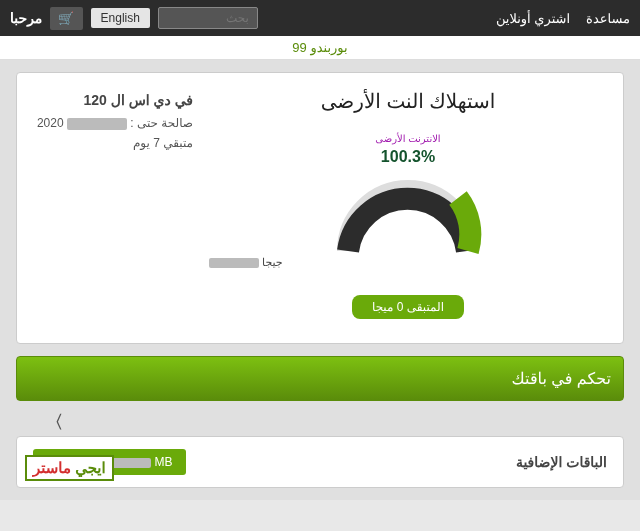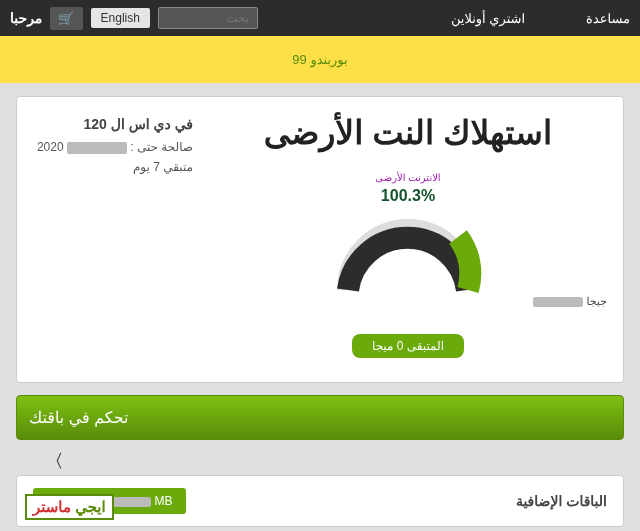--- a/index.html
+++ b/index.html
@@ -64,28 +64,27 @@
       display: flex;
       align-items: center;
       gap: 16px;
       direction: rtl;
     }
     .header-nav-link {
       color: #fff;
       font-size: 13px;
       cursor: pointer;
       text-decoration: none;
-      margin-left: 45px;
     }
 
     
     .breadcrumb-bar {
-      background: #fde047;
+      background: #ffffff;
       border-bottom: 1px solid #ddd;
-      padding: 16px 12px;
+      padding: 4px 12px;
       text-align: center;
       font-size: 13px;
       color: #5a8c0a;
       direction: rtl;
     }
 
     
     .main-content {
       padding: 12px 16px;
       background: #e0e0e0;
@@ -100,22 +99,22 @@
       margin-bottom: 12px;
       direction: rtl;
     }
 
     .card-inner {
       display: flex;
       align-items: flex-start;
       gap: 16px;
     }
     .card-main-title {
-      font-size: 33px;
-      font-weight: bold;
+      font-size: 20px;
+      font-weight: normal;
       color: #222;
       direction: rtl;
       margin-bottom: 12px;
     }
 
     .card-right-info {
       text-align: right;
       min-width: 160px;
       font-size: 12px;
       color: #555;
@@ -158,21 +157,21 @@
     
     .gauge-svg-wrap {
       display: flex;
       justify-content: center;
       align-items: center;
       position: relative;
     }
     .gauge-inner-label {
       font-size: 11px;
       color: #444;
-      text-align: right;
+      text-align: left;
     }
     .gauge-redact {
       display: inline-block;
       background: #bbb;
       color: #bbb;
       border-radius: 2px;
       width: 50px;
       height: 10px;
       vertical-align: middle;
     }
@@ -186,21 +185,21 @@
       font-size: 12px;
       margin-top: 8px;
       cursor: pointer;
       direction: rtl;
     }
 
     
     .green-btn-bar {
       background: linear-gradient(to bottom, #7dc011, #5a8c0a);
       color: #fff;
-      text-align: left;
+      text-align: right;
       padding: 12px;
       border-radius: 4px;
       font-size: 16px;
       cursor: pointer;
       margin-bottom: 10px;
       border: 1px solid #5a8c0a;
     }
 
     
     .cursor-hint {

